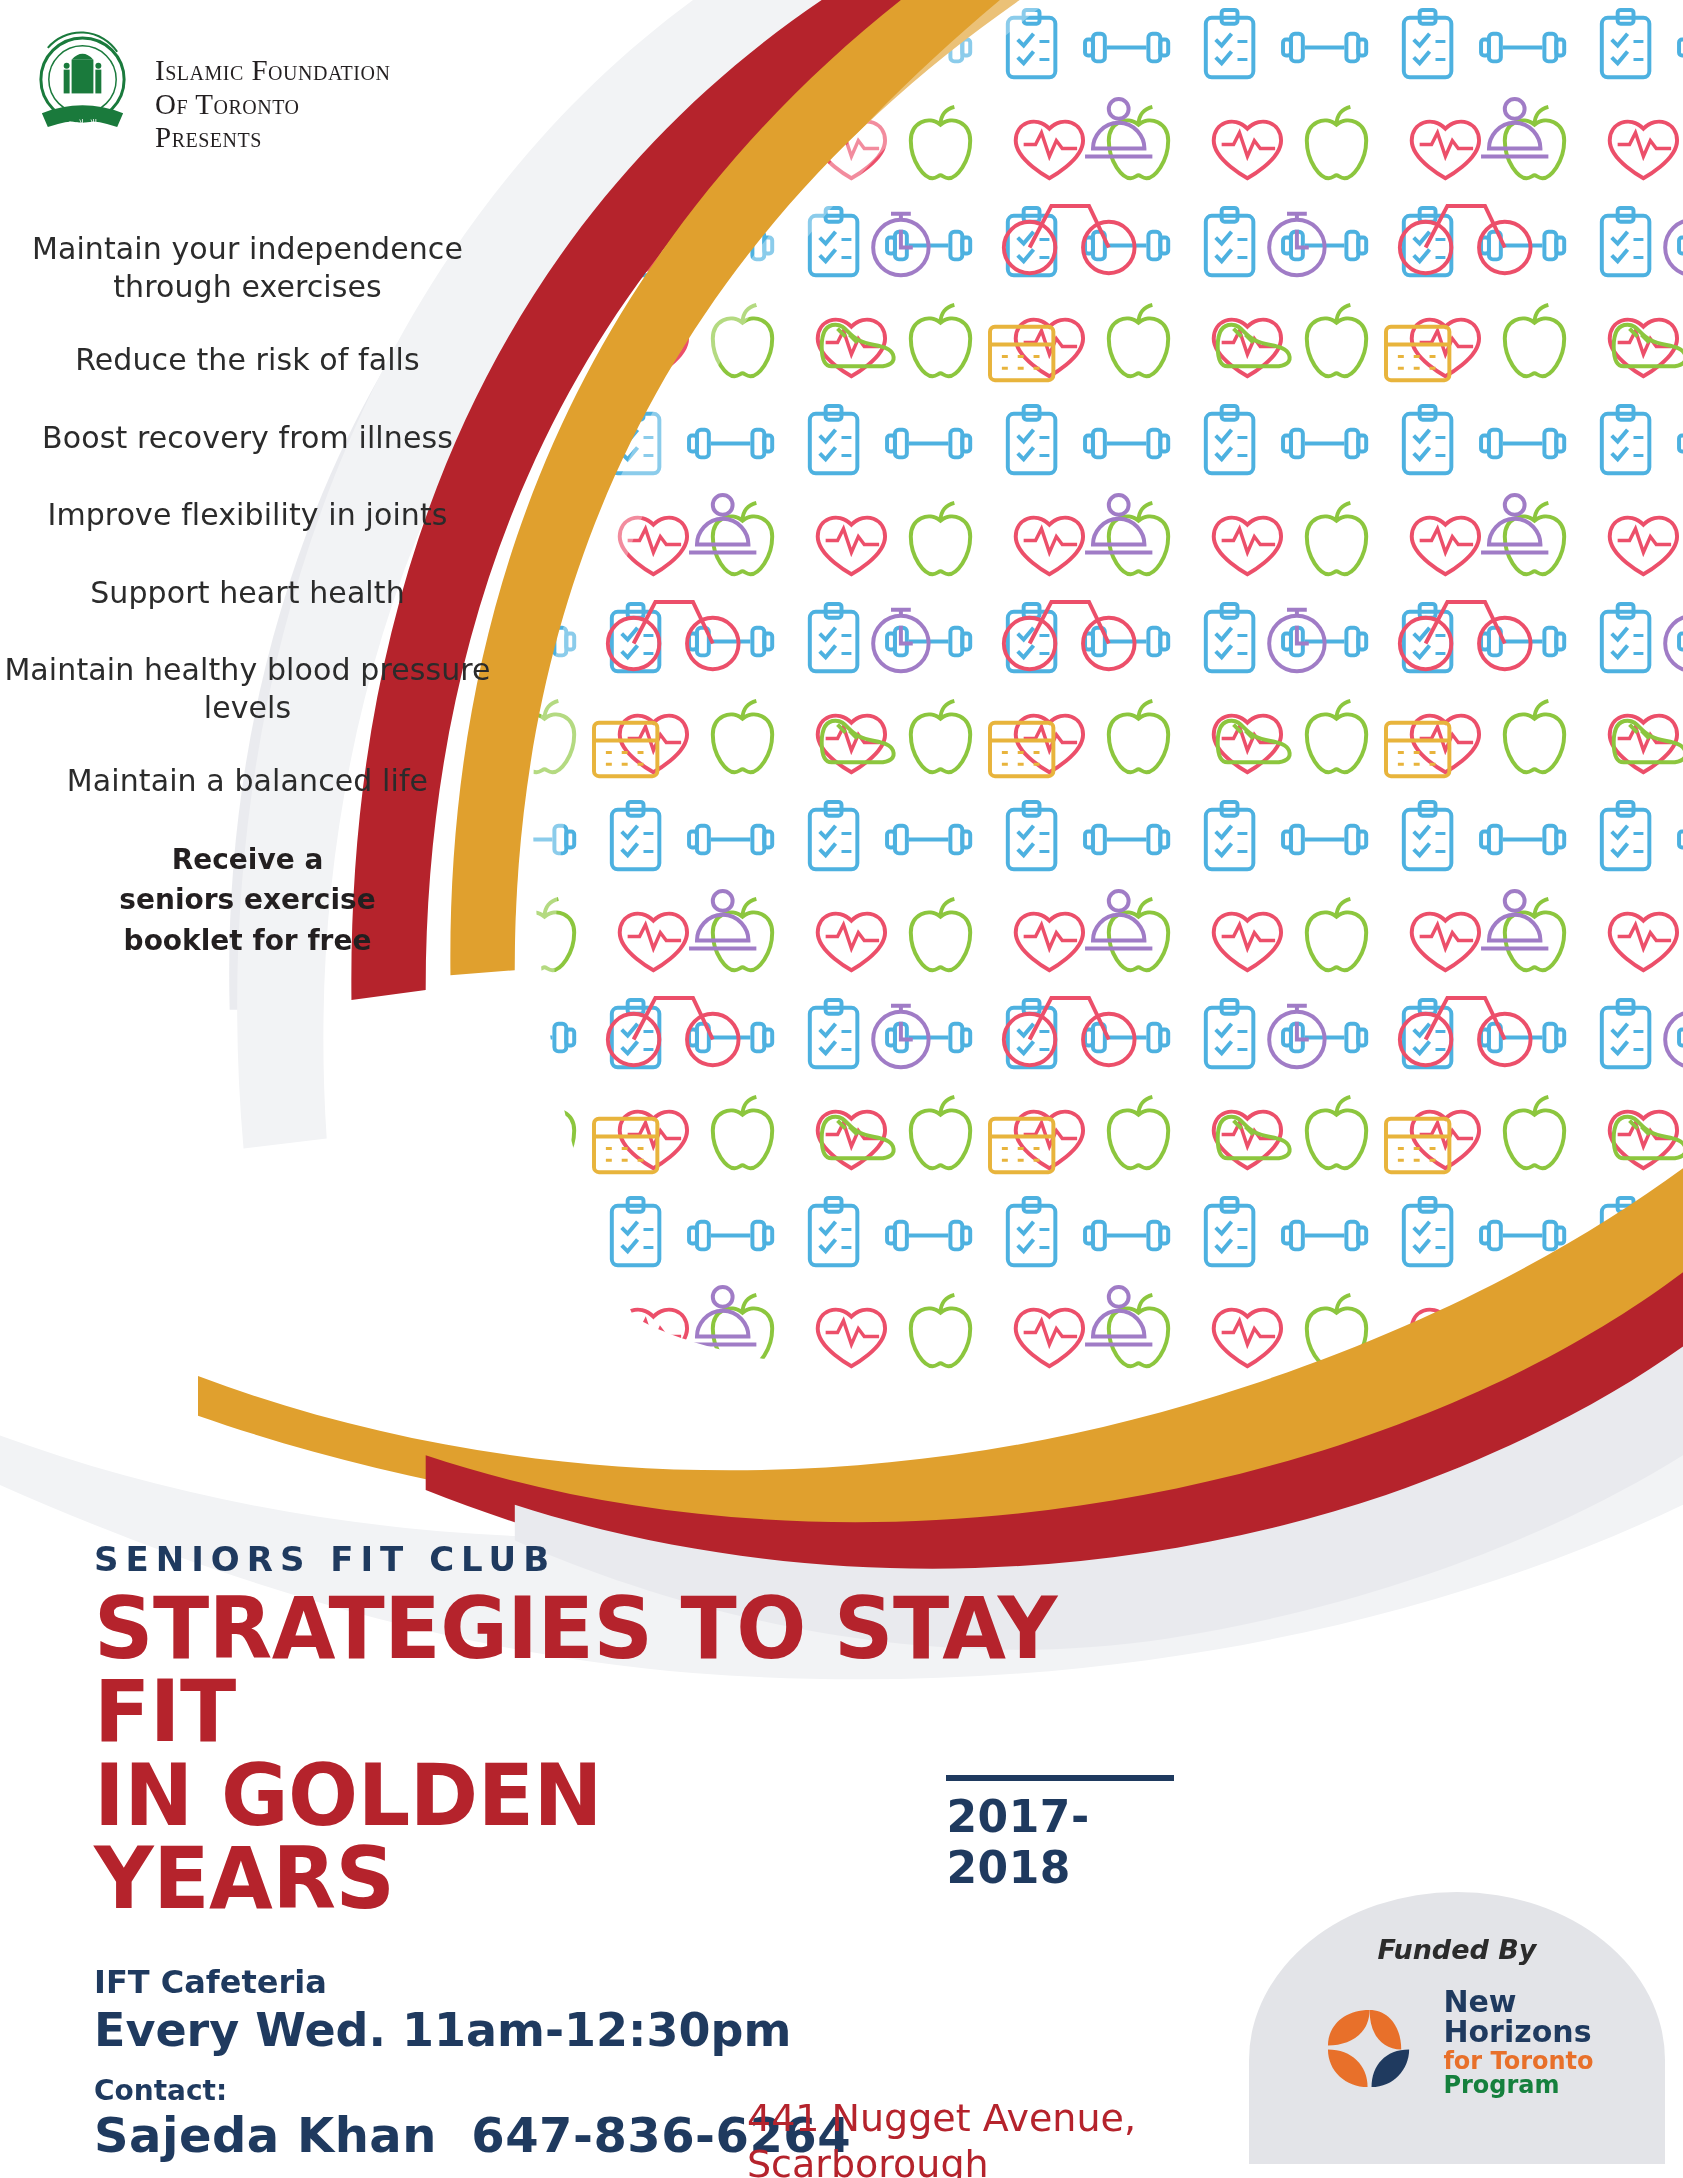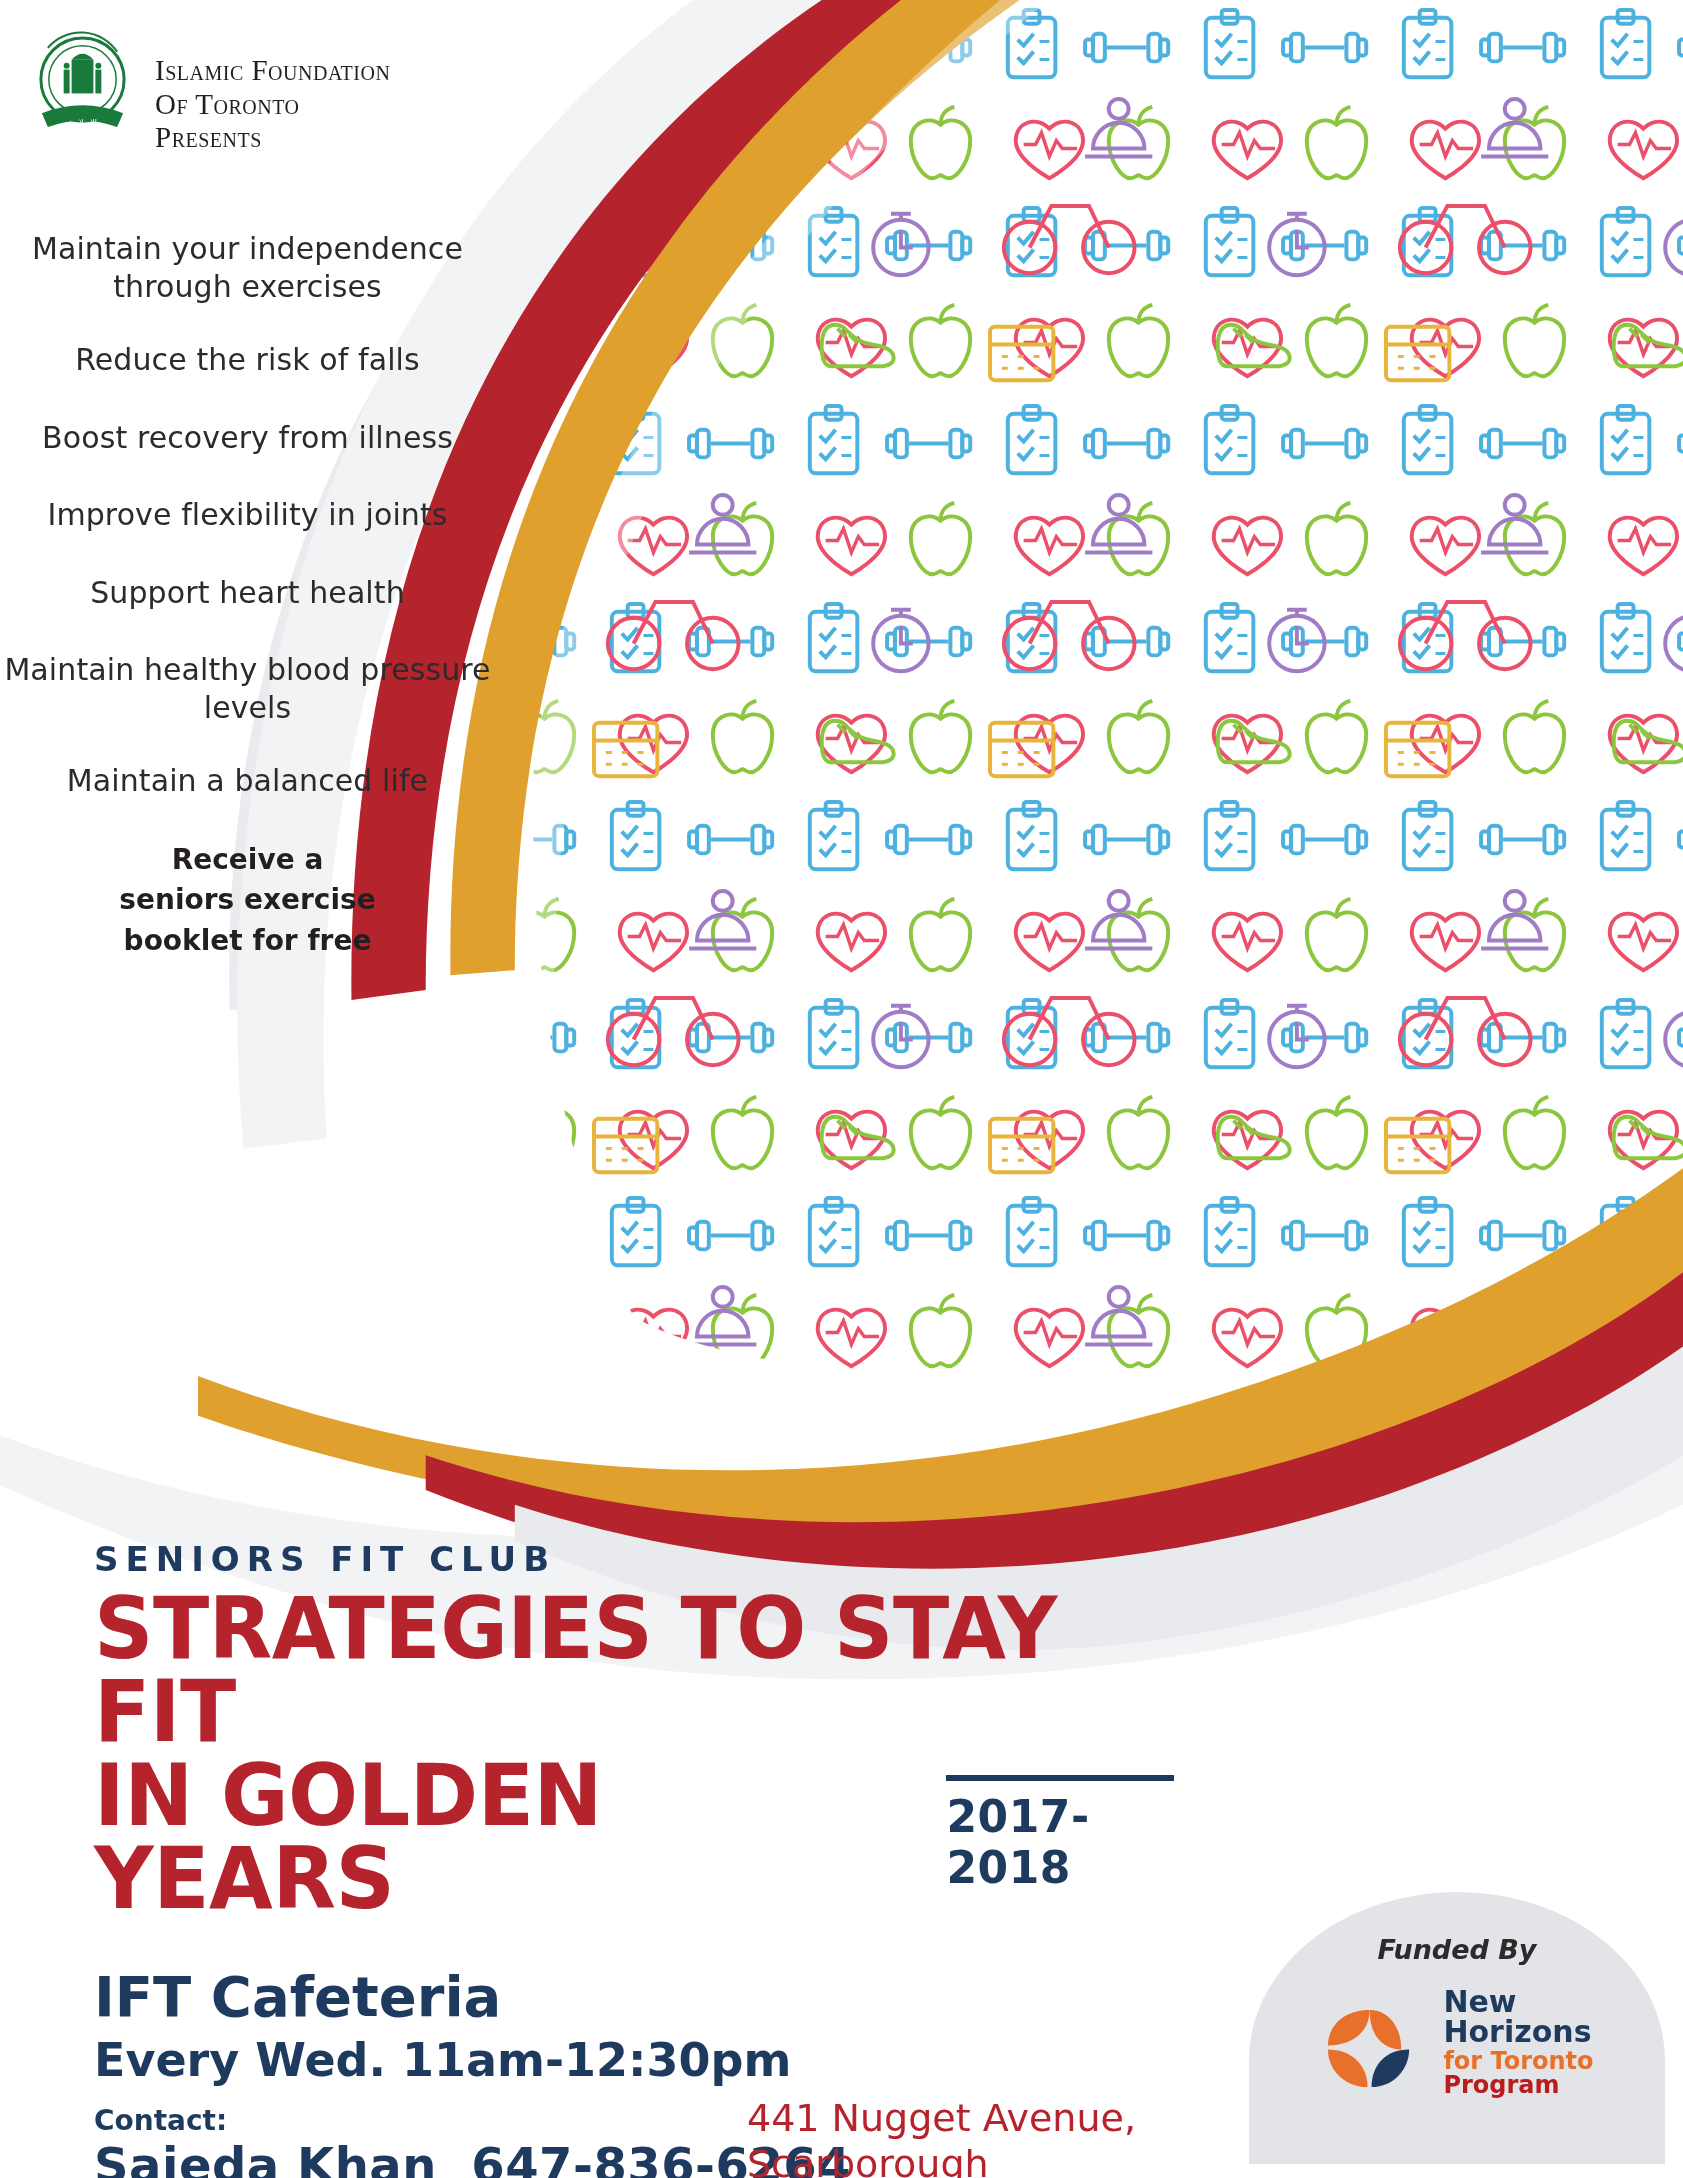--- a/index.html
+++ b/index.html
@@ -124,21 +124,21 @@
     letter-spacing: 0.5px;
   }
 
   .details {
     margin-top: 42px;
     position: relative;
   }
   .venue {
     font-family: "DejaVu Sans", sans-serif;
     font-weight: bold;
-    font-size: 56px;
+    font-size: 32px;
     color: #1f3a5f;
     line-height: 1.25;
   }
   .times {
     font-family: "DejaVu Sans", sans-serif;
     font-weight: bold;
     font-size: 46px;
     color: #1f3a5f;
     line-height: 1.25;
   }
@@ -197,21 +197,21 @@
   }
   .nh-mark { width: 107px; height: 99px; }
   .nh-text {
     font-family: "DejaVu Sans", sans-serif;
     font-weight: bold;
     line-height: 1.0;
   }
   .nh-text .t1 { font-size: 30px; color: #1f3a5f; display:block;}
   .nh-text .t2 { font-size: 30px; color: #1f3a5f; display:block;}
   .nh-text .t3 { font-size: 24px; color: #e8702a; display:block; margin-top:2px;}
-  .nh-text .t4 { font-size: 24px; color: #b91c1c; display:block;}
+  .nh-text .t4 { font-size: 24px; color: #15803d; display:block;}
 </style>
 </head>
 <body>
 
 <div class="swoosh-layer">
   <svg width="1683" height="2178" viewBox="0 0 1700 2200" xmlns="http://www.w3.org/2000/svg">
     <defs>
       <clipPath id="patternClip">
         <path d="M1700,0 L820,0 C700,120 600,330 560,560 C515,830 540,1120 640,1330 C760,1400 1100,1420 1700,1360 Z"></path>
       </clipPath>

